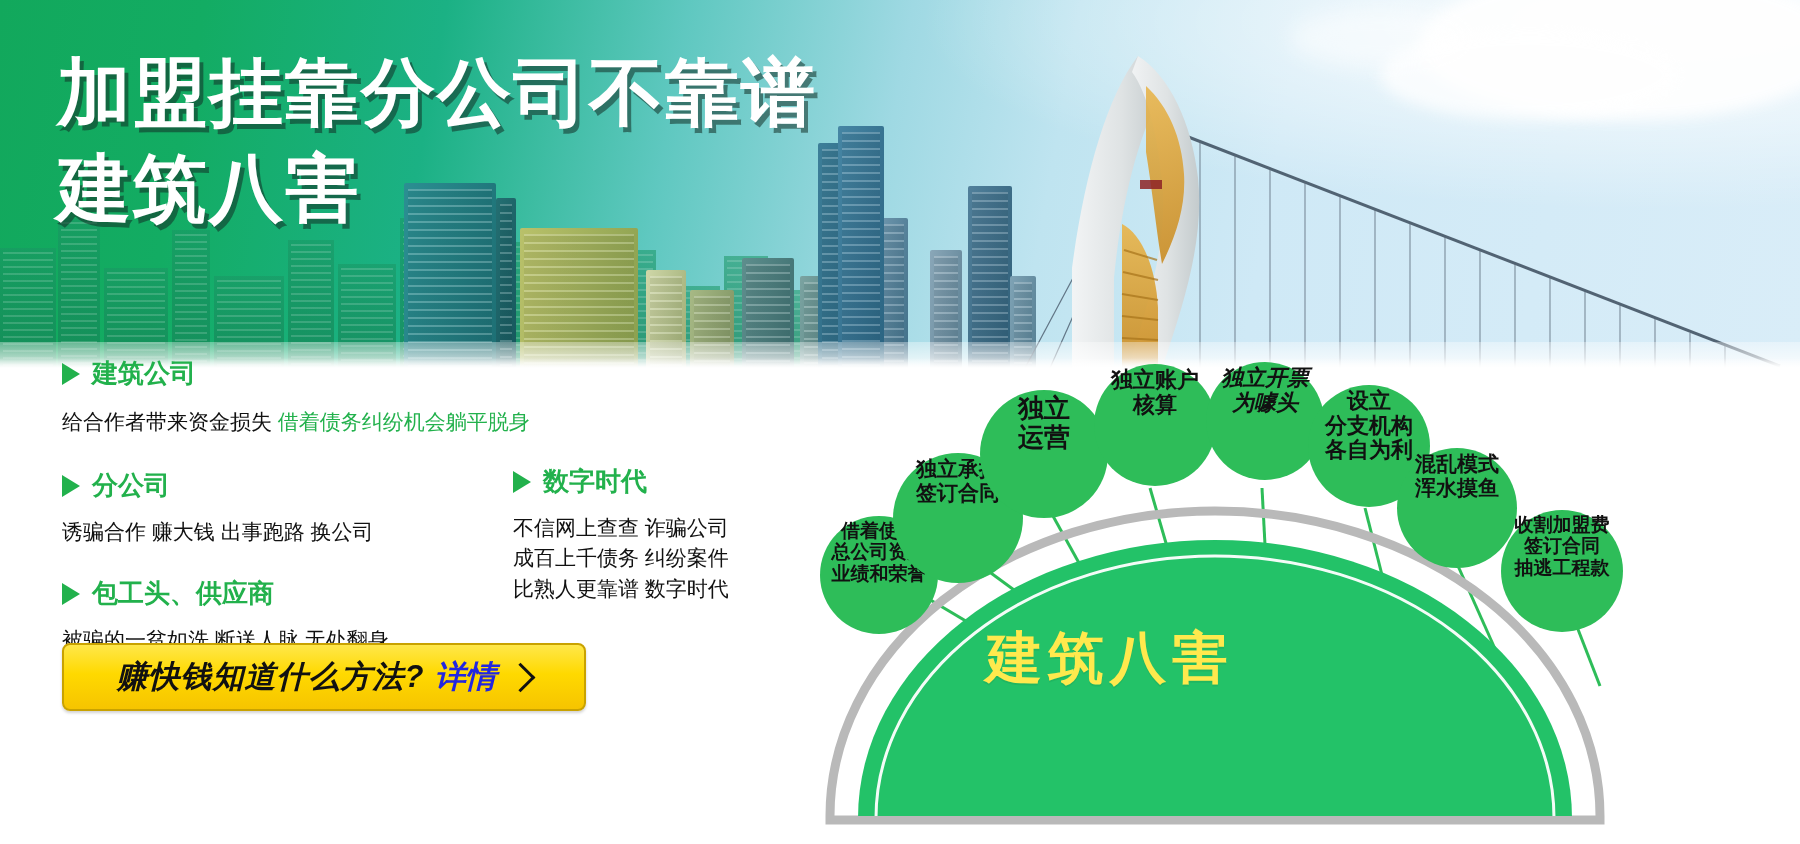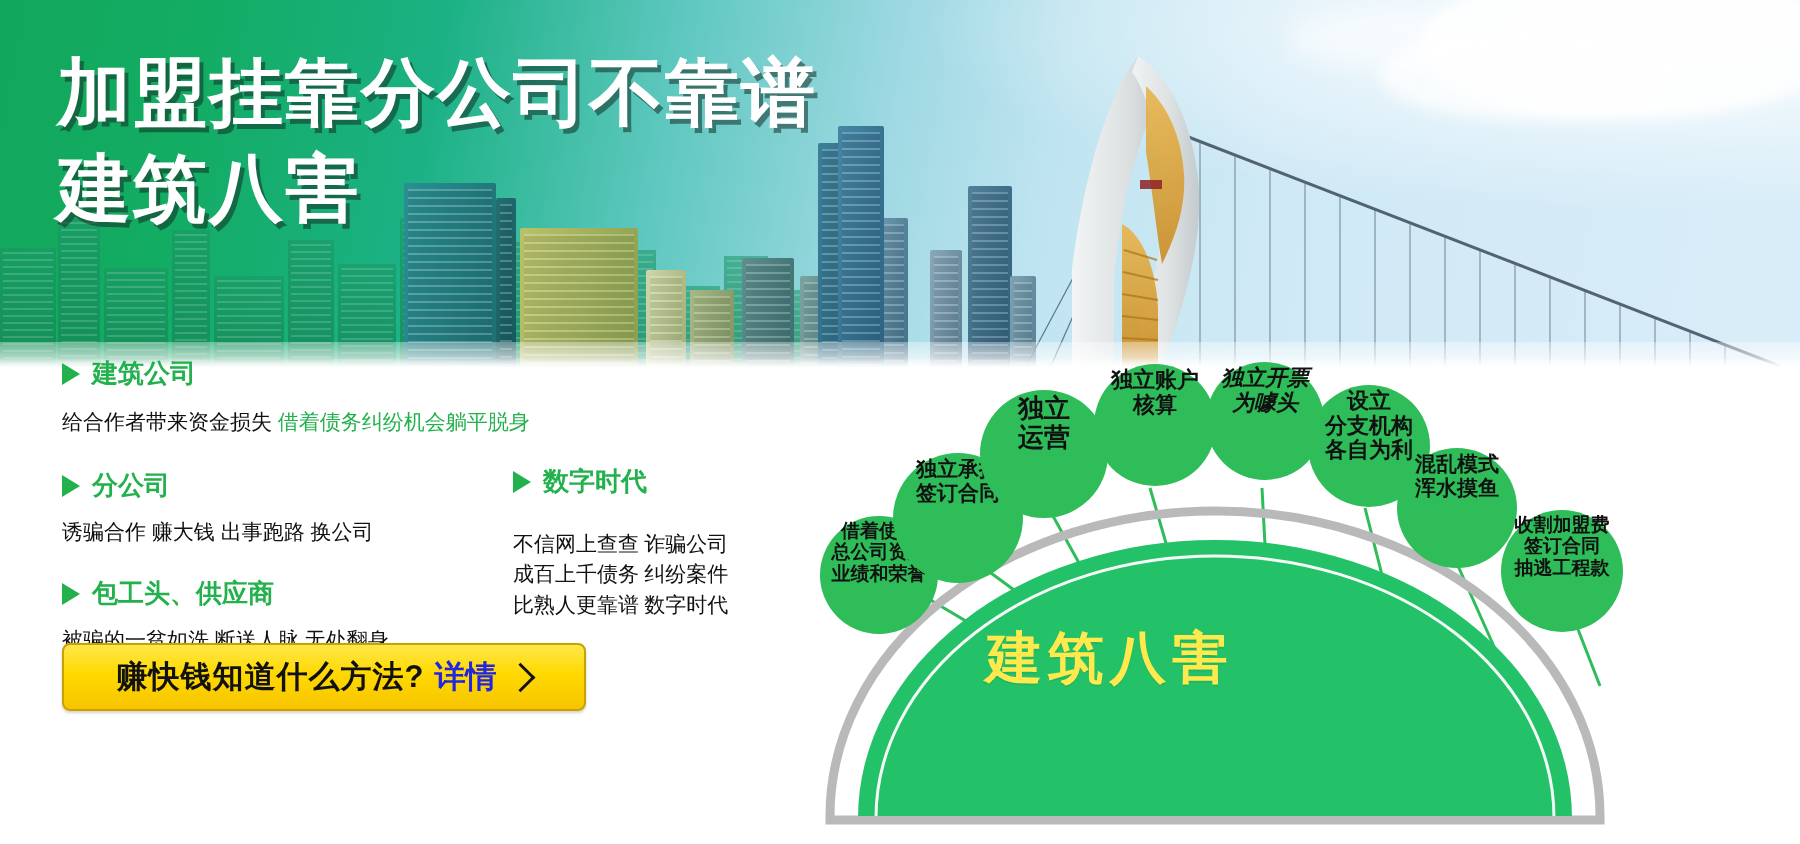--- a/index.html
+++ b/index.html
@@ -62,29 +62,30 @@
   .body-line{color:#111;font-size:21px;line-height:1.45;white-space:nowrap;}
   .body-line .muted{color:#22b14c;}
 
   .blk-company{position:absolute;left:62px;top:-12px;}
   .blk-company .rows{margin-top:16px;}
   .blk-branch{position:absolute;left:62px;top:100px;}
   .blk-branch .rows{margin-top:14px;}
   .blk-contractor{position:absolute;left:62px;top:208px;}
   .blk-contractor .rows{margin-top:14px;}
   .blk-digital{position:absolute;left:513px;top:96px;}
-  .blk-digital .rows{margin-top:30px;font-family:Liberation Serif, serif;}
+  .blk-digital .rows{margin-top:14px;}
 
   .cta{
     position:absolute;left:62px;top:275px;width:520px;height:64px;
     border-radius:8px;border:2px solid #c9a200;
     background:linear-gradient(180deg,#ffe74a 0%, #ffd900 45%, #f6c400 100%);
     display:flex;align-items:center;justify-content:center;gap:10px;
     box-shadow:0 2px 3px rgba(0,0,0,.18);
     cursor:pointer;
+    font-style:italic;
   }
   .cta-main{font-size:31px;font-weight:700;color:#111;letter-spacing:1px;}
   .cta-link{font-size:31px;font-weight:700;color:#2226e0;}
   .cta-chev{width:18px;height:18px;border-right:3px solid #111;border-top:3px solid #111;transform:rotate(45deg);margin-left:4px;}
 
   
   .diagram{position:absolute;left:800px;top:368px;width:1000px;height:476px;}
   .diagram svg{position:absolute;left:0;top:0;}
   .bub{
     position:absolute;border-radius:50%;background:#2ebd59;

